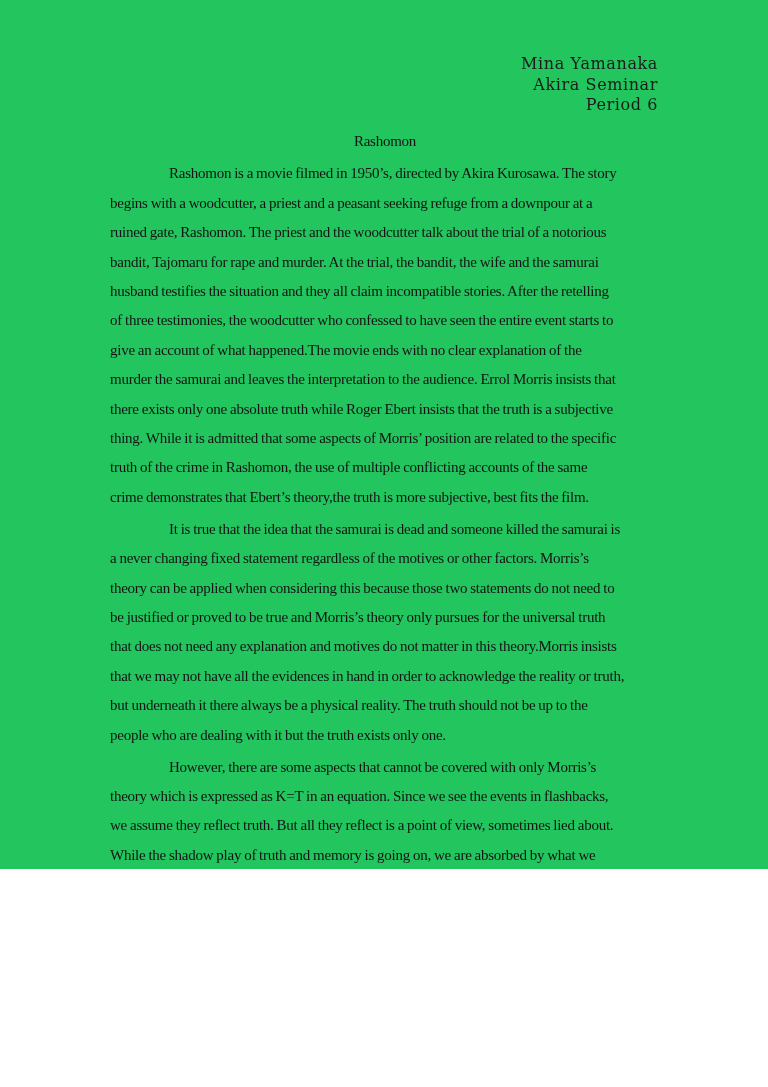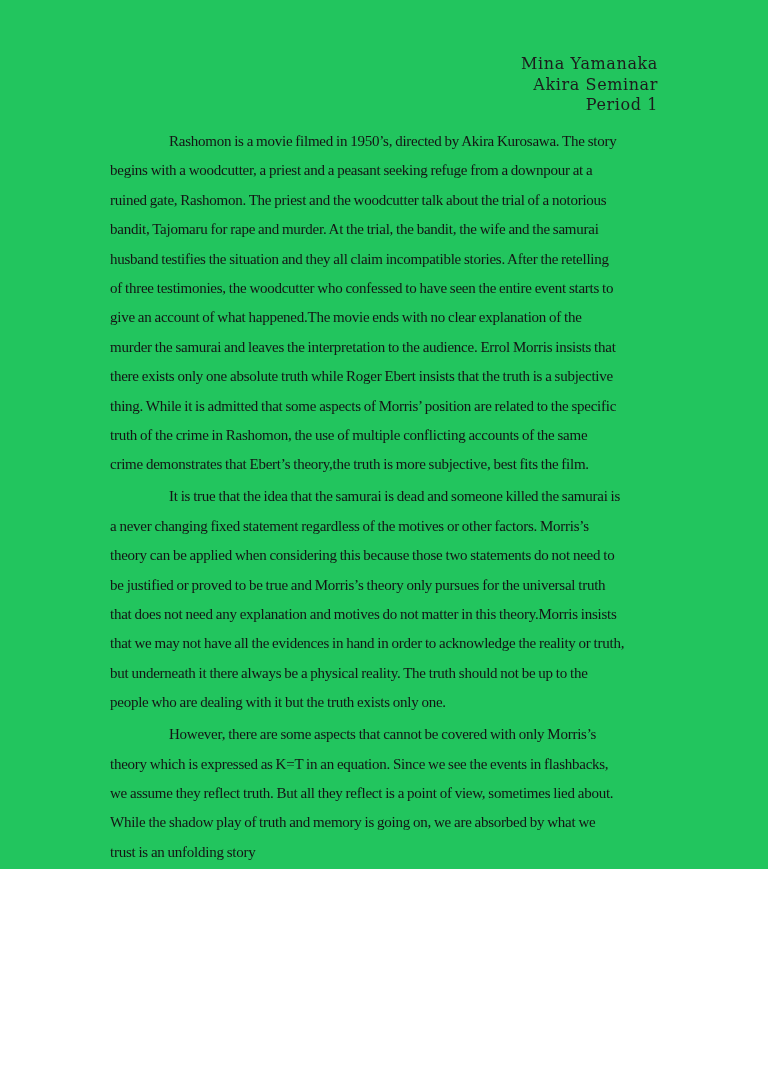--- a/index.html
+++ b/index.html
@@ -49,24 +49,25 @@
   }
 </style>
 </head>
 <body>
 
 <div class="page">
 
   <div class="byline">
     <div>Mina Yamanaka</div>
     <div>Akira Seminar</div>
-    <div>Period 1</div>
+    <div>Period 6</div>
   </div>
 
   <div class="doc">
+    <div class="essay-title">Rashomon</div>
     <p class="para">Rashomon is a movie filmed in 1950’s, directed by Akira Kurosawa. The story
 begins with a woodcutter, a priest and a peasant seeking refuge from a downpour at a
 ruined gate, Rashomon. The priest and the woodcutter talk about the trial of a notorious
 bandit, Tajomaru for rape and murder. At the trial, the bandit, the wife and the samurai
 husband testifies the situation and they all claim incompatible stories. After the retelling
 of three testimonies, the woodcutter who confessed to have seen the entire event starts to
 give an account of what happened.The movie ends with no clear explanation of the
 murder the samurai and leaves the interpretation to the audience. Errol Morris insists that
 there exists only one absolute truth while Roger Ebert insists that the truth is a subjective
 thing. While it is admitted that some aspects of Morris’ position are related to the specific

